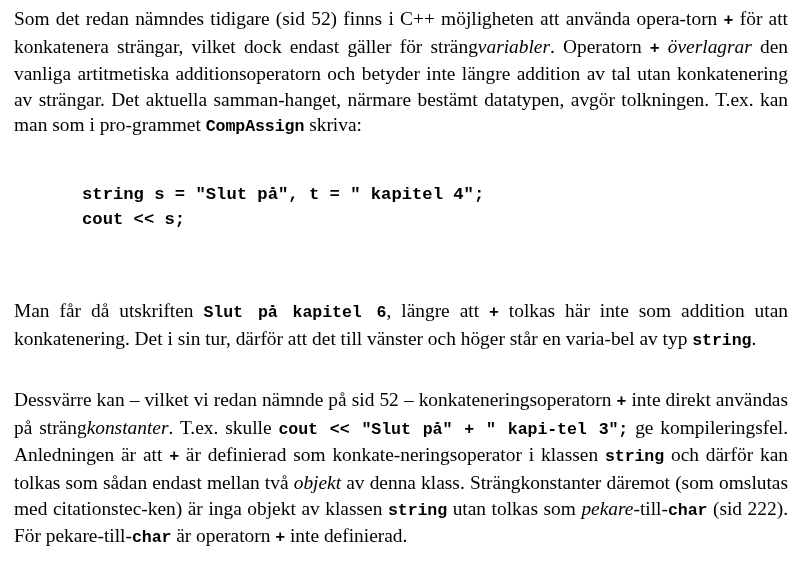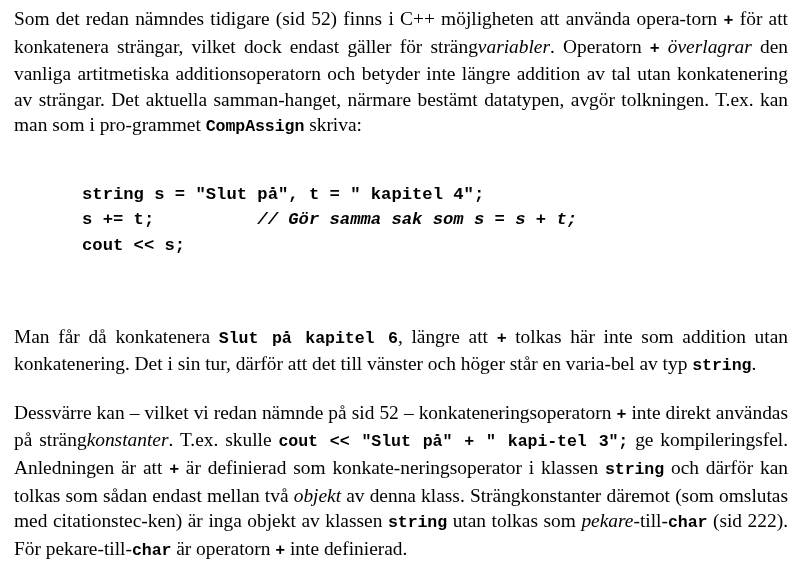--- a/index.html
+++ b/index.html
@@ -24,21 +24,21 @@
   p.body-text {
     margin: 0;
     font-family: "Liberation Serif", serif;
     font-size: 19.4px;
     line-height: 25.6px;
     text-align: justify;
     text-justify: inter-word;
     hyphens: manual;
   }
   p.para-gap {
-    margin-top: 21px;
+    margin-top: 34px;
   }
   .code-block {
     margin: 16px 0 14px 0;
     padding-left: 68px;
     font-family: "Liberation Mono", monospace;
     font-size: 17.2px;
     line-height: 25.6px;
     white-space: pre;
     font-weight: bold;
   }
@@ -64,24 +64,24 @@
 </head>
 <body>
 
 <div class="page">
 
   <p class="body-text">
     <span>Som det redan nämndes tidigare (sid 52) finns i C++ möjligheten att använda opera-torn </span><code class="mono">+</code><span> för att konkatenera strängar, vilket dock endast gäller för sträng</span><span class="ital">variabler</span><span>. Operatorn </span><code class="mono">+</code><span> </span><span class="ital">överlagrar</span><span> den vanliga artitmetiska additionsoperatorn och betyder inte längre addition av tal utan konkatenering av strängar. Det aktuella samman-hanget, närmare bestämt datatypen, avgör tolkningen. T.ex. kan man som i pro-grammet </span><code class="mono">CompAssign</code><span> skriva:</span>
   </p>
 
   <div class="code-block">
-<span class="code-line">string s = "Slut på", t = " kapitel 4";</span><span class="code-line"><span>s += t;</span><span>          </span><span class="code-comment">// Gör samma sak som s = s + t;</span></span><span class="code-line">cout &lt;&lt; s;</span>
+<span class="code-line">string s = "Slut på", t = " kapitel 4";</span><span class="code-line">cout &lt;&lt; s;</span>
   </div>
 
   <p class="body-text">
-    <span>Man får då konkatenera </span><code class="mono">Slut på kapitel 6</code><span>, längre att </span><code class="mono">+</code><span> tolkas här inte som addition utan konkatenering. Det i sin tur, därför att det till vänster och höger står en varia-bel av typ </span><code class="mono">string</code><span>.</span>
+    <span>Man får då utskriften </span><code class="mono">Slut på kapitel 6</code><span>, längre att </span><code class="mono">+</code><span> tolkas här inte som addition utan konkatenering. Det i sin tur, därför att det till vänster och höger står en varia-bel av typ </span><code class="mono">string</code><span>.</span>
   </p>
 
   <p class="body-text para-gap">
     <span>Dessvärre kan – vilket vi redan nämnde på sid 52 – konkateneringsoperatorn </span><code class="mono">+</code><span> inte direkt användas på sträng</span><span class="ital">konstanter</span><span>. T.ex. skulle </span><code class="mono">cout &lt;&lt; "Slut på" + " kapi-tel 3";</code><span> ge kompileringsfel. Anledningen är att </span><code class="mono">+</code><span> är definierad som konkate-neringsoperator i klassen </span><code class="mono">string</code><span> och därför kan tolkas som sådan endast mellan två </span><span class="ital">objekt</span><span> av denna klass. Strängkonstanter däremot (som omslutas med citationstec-ken) är inga objekt av klassen </span><code class="mono">string</code><span> utan tolkas som </span><span class="ital">pekare</span><span>-till-</span><code class="mono">char</code><span> (sid 222). För pekare-till-</span><code class="mono">char</code><span> är operatorn </span><code class="mono">+</code><span> inte definierad.</span>
   </p>
 
 </div>
 
 </body></html>

